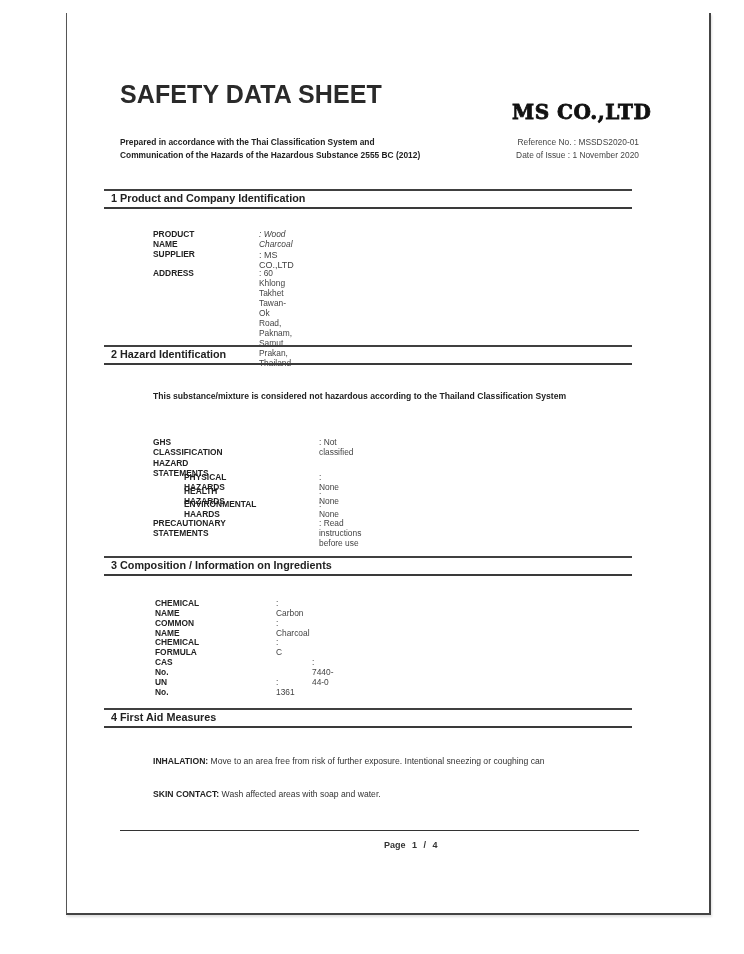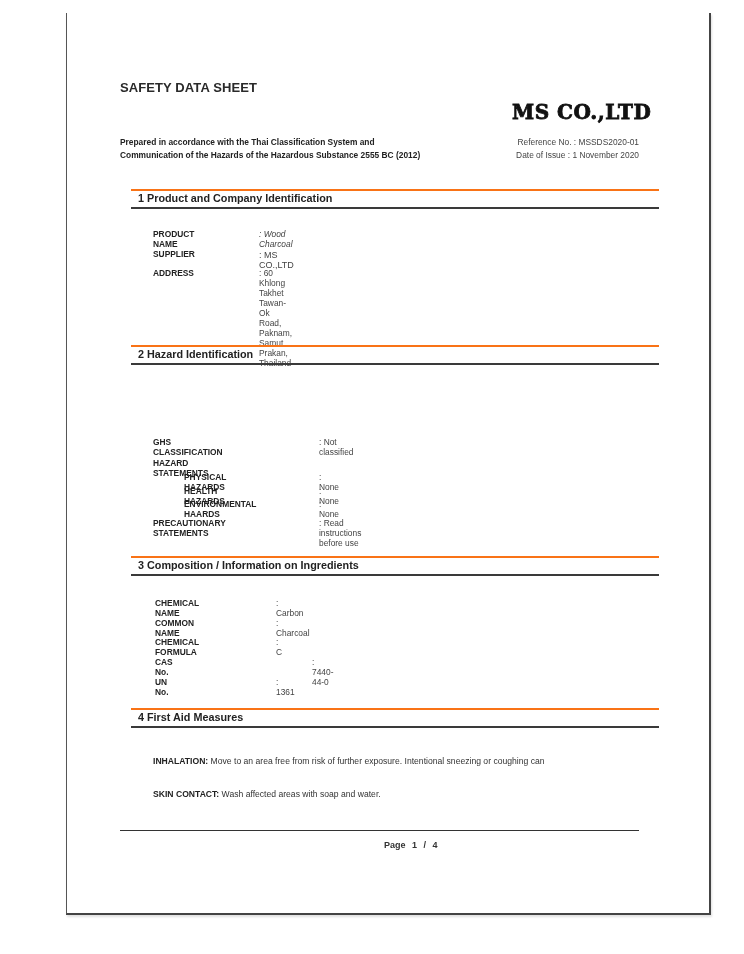--- a/index.html
+++ b/index.html
@@ -2,26 +2,26 @@
 <html><head>
 <meta charset="utf-8">
 <style>
   html, body { margin: 0; padding: 0; background: #ffffff; }
   body { width: 744px; height: 954px; position: relative; overflow: hidden;
          font-family: "Liberation Sans", "DejaVu Sans", sans-serif; color: #1e1e1e; }
   .page { position: absolute; left: 66px; top: 13px; width: 642px; height: 900px;
           border-left: 1.5px solid #555; border-right: 2px solid #444; border-bottom: 2px solid #444;
           box-shadow: 1px 2px 2px rgba(0,0,0,0.12); background: #fff; }
   .abs { position: absolute; }
-  .doc-title { left: 120px; top: 80px; font-size: 13px; font-weight: bold; color: #2a2a2a; letter-spacing: 0.1px; }
+  .doc-title { left: 120px; top: 80px; font-size: 25px; font-weight: bold; color: #2a2a2a; letter-spacing: 0.1px; }
   .logo { left: 512px; top: 100px; font-family: "DejaVu Serif", serif; font-size: 20px; font-weight: 900;
           color: #111; letter-spacing: 0.5px; -webkit-text-stroke: 0.8px #111; }
   .prep { left: 120px; top: 136px; font-size: 8.4px; font-weight: bold; line-height: 12.5px; color: #222; }
   .ref { right: 105px; top: 136px; font-size: 8.4px; line-height: 12.5px; color: #444; text-align: right; }
-  .sec-head { left: 131px; width: 528px; height: 16px; border-top: 2px solid #f97316; border-bottom: 2px solid #3a3a3a; }
+  .sec-head { left: 104px; width: 528px; height: 16px; border-top: 2px solid #404040; border-bottom: 2px solid #3a3a3a; }
   .sec-head span { position: absolute; left: 7px; top: 1px; font-size: 10.8px; font-weight: bold; color: #222; }
   .row { font-size: 8.4px; color: #333; }
   .lbl { position: absolute; font-weight: bold; color: #222; }
   .val { position: absolute; color: #444; }
   .para { font-size: 8.6px; line-height: 14px; color: #333; }
   .para b { color: #222; }
   .footer-rule { left: 120px; top: 830px; width: 519px; border-top: 1.5px solid #333; }
   .page-no { left: 352px; top: 840px; font-size: 9px; font-weight: bold; color: #333; word-spacing: 4px; margin-left: 32px; }
 </style>
 </head>
@@ -49,20 +49,21 @@
   <span class="lbl" style="left:153px;top:249px;">SUPPLIER</span>
   <span class="val" style="left:259px;top:250px;font-size:9px;">:  MS CO.,LTD</span>
   <span class="lbl" style="left:153px;top:268px;">ADDRESS</span>
   <span class="val" style="left:259px;top:268px;">: 60 Khlong Takhet Tawan-Ok Road, Paknam, Samut Prakan, Thailand</span>
 </div>
 
 <div class="abs sec-head" style="top:345px;">
   <span>2  Hazard Identification</span>
 </div>
 <div class="abs para" style="left:153px;top:389px;font-weight:bold;color:#222;">
+  <div>This substance/mixture is considered not hazardous according to the Thailand Classification System</div>
 </div>
 <div class="abs row" style="left:0;top:0;">
   <span class="lbl" style="left:153px;top:437px;">GHS CLASSIFICATION</span>
   <span class="val" style="left:319px;top:437px;">: Not classified</span>
   <span class="lbl" style="left:153px;top:458px;">HAZARD STATEMENTS</span>
   <span class="lbl" style="left:184px;top:472px;">PHYSICAL HAZARDS</span>
   <span class="val" style="left:319px;top:472px;">: None</span>
   <span class="lbl" style="left:184px;top:486px;">HEALTH HAZARDS</span>
   <span class="val" style="left:319px;top:486px;">: None</span>
   <span class="lbl" style="left:184px;top:499px;">ENVIRONMENTAL HAARDS</span>

